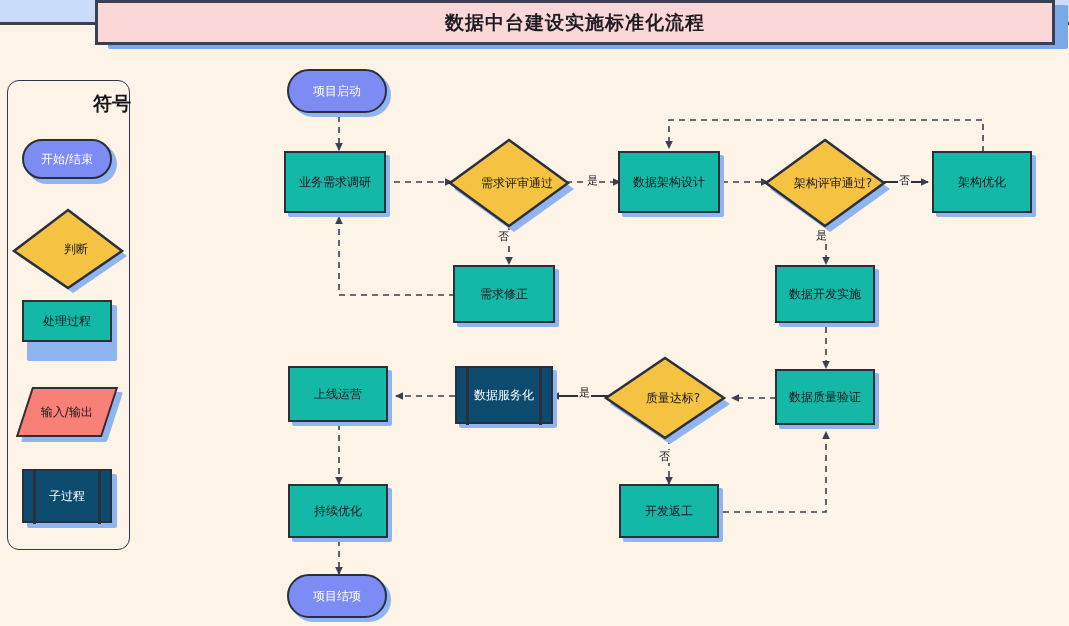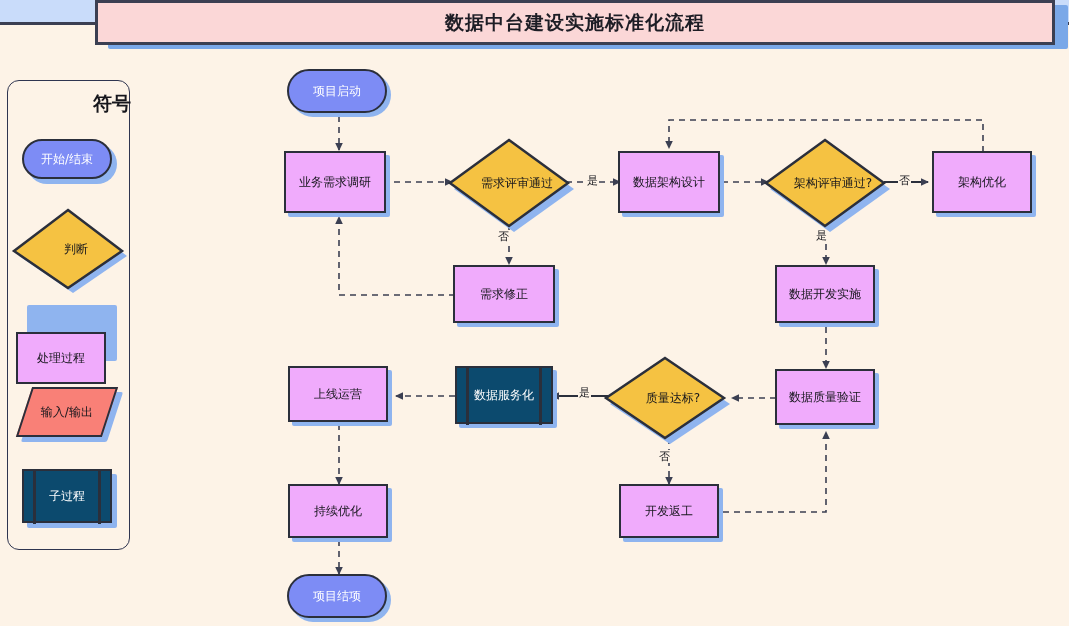--- a/index.html
+++ b/index.html
@@ -40,21 +40,21 @@
     position:absolute;left:0;top:10px;width:123px;text-align:right;
     font-size:19px;font-weight:bold;color:#16161c;
   }
 
   
   .shadow{position:absolute;background:#8fb4ef;border-radius:2px;}
   .node{position:absolute;box-sizing:border-box;display:flex;
         align-items:center;justify-content:center;text-align:center;
         font-size:12px;line-height:1.25;}
 
-  .n-process{background:#f0abfc;border:2.5px solid #2b2f3b;color:#16161c;}
+  .n-process{background:#14b8a6;border:2.5px solid #2b2f3b;color:#16161c;}
   .n-terminal{background:#7d8cf5;border:2.5px solid #2b2f3b;color:#ffffff;border-radius:999px;}
   .n-sub{background:#0c4a6e;border:2.5px solid #2b2f3b;color:#ffffff;}
   .n-sub::before,.n-sub::after{
     content:"";position:absolute;top:-2.5px;bottom:-2.5px;width:3px;background:#2b2f3b;
   }
   .n-sub::before{left:9px;}
   .n-sub::after{right:9px;}
 
   .n-io{background:#f98077;border:2.5px solid #2b2f3b;color:#16161c;
         transform:skewX(-18deg);}
@@ -98,21 +98,21 @@
 
   <div class="diamond-wrap" style="left:14px;top:210px;width:108px;height:78px;">
     <svg width="113" height="83" viewBox="0 0 113 83">
       <polygon points="59,5 113,46 59,83 5,46" fill="#8fb4ef"></polygon>
       <polygon points="54,0 108,41 54,78 0,41" fill="#f5c242" stroke="#2b2f3b" stroke-width="2.5"></polygon>
     </svg>
     <div class="diamond-txt">判断</div>
   </div>
 
   <div class="shadow" style="left:27px;top:305px;width:90px;height:56px;"></div>
-  <div class="node n-process" style="left:16px;top:300px;width:90px;height:52px;margin-top:32px;">
+  <div class="node n-process" style="left:22px;top:300px;width:90px;height:42px;">
     <span>处理过程</span>
   </div>
 
   <div class="shadow" style="left:29px;top:392px;width:86px;height:50px;transform:skewX(-18deg);"></div>
   <div class="node n-io" style="left:24px;top:387px;width:86px;height:50px;">
     <span>输入/输出</span>
   </div>
 
   <div class="shadow" style="left:27px;top:474px;width:90px;height:54px;"></div>
   <div class="node n-sub" style="left:22px;top:469px;width:90px;height:54px;">

